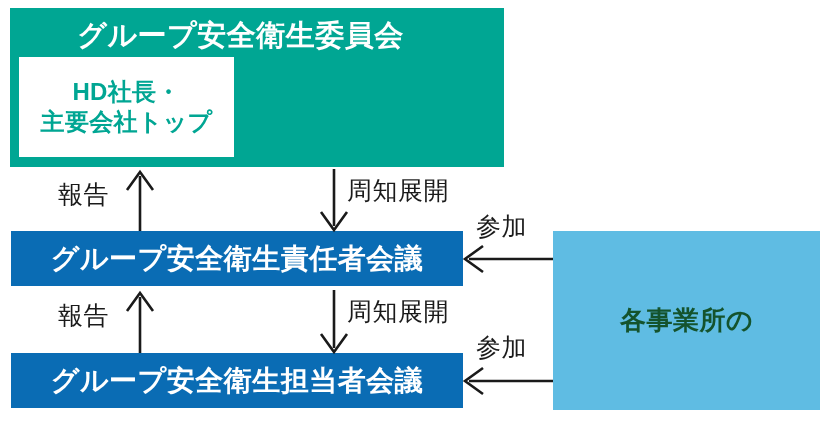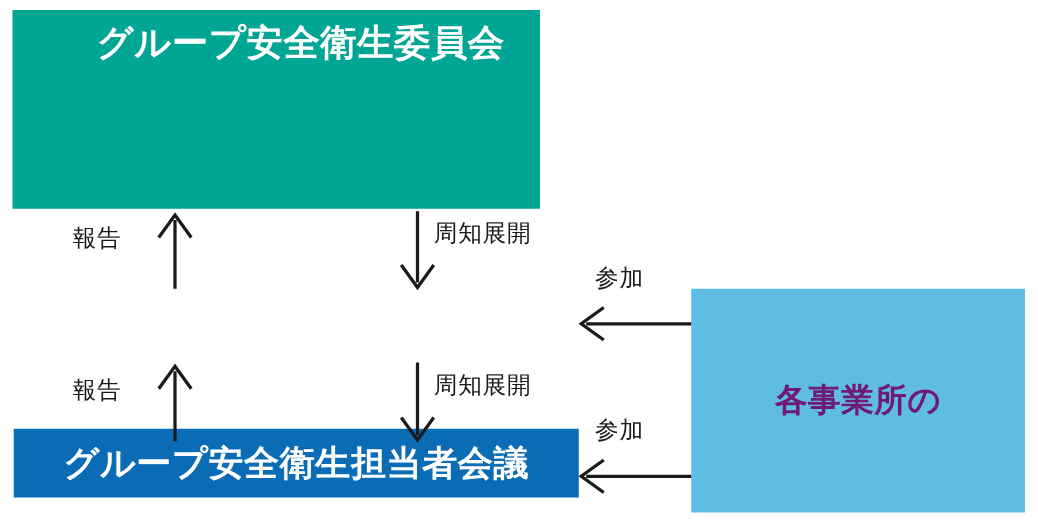--- a/index.html
+++ b/index.html
@@ -29,21 +29,21 @@
     align-items: center;
     justify-content: center;
     text-align: center;
     line-height: 1.18;
   }
 
   
   .green-block {
     left: 10px;
     top: 8px;
-    width: 422px;
+    width: 494px;
     height: 159px;
     background: var(--green);
     display: block;
     padding: 16px;
   }
   .green-title {
     position: absolute;
     left: 0;
     top: 6px;
     width: 461px;
@@ -78,30 +78,30 @@
     left: 11px;
     width: 452px;
     height: 55px;
     background: var(--blue);
     color: #ffffff;
     font-size: 28px;
     font-weight: 700;
     letter-spacing: 0.5px;
   }
   .blue-bar-upper { top: 231px; }
-  .blue-bar-lower { top: 343px; }
+  .blue-bar-lower { top: 353px; }
 
   
   .lightblue-block {
     left: 553px;
     top: 231px;
     width: 267px;
     height: 179px;
     background: var(--lightblue);
-    color: #701a75;
+    color: #14532d;
     font-size: 26px;
     font-weight: 700;
     line-height: 1.3;
     letter-spacing: 0.5px;
     flex-direction: column;
   }
 
   
   .arrow-layer {
     position: absolute;
@@ -109,44 +109,50 @@
     top: 0;
     width: 830px;
     height: 421px;
     pointer-events: none;
   }
 
   
   .arrow-label {
     position: absolute;
     color: #1a1a1a;
-    font-size: 19px;
+    font-size: 25px;
     font-weight: 400;
     white-space: nowrap;
     letter-spacing: 0.5px;
     line-height: 1;
   }
   .lbl-report-1  { left: 58px;  top: 182px; }
   .lbl-spread-1  { left: 347px; top: 178px; }
   .lbl-join-1    { left: 476px; top: 214px; }
   .lbl-report-2  { left: 58px;  top: 303px; }
   .lbl-spread-2  { left: 347px; top: 299px; }
   .lbl-join-2    { left: 476px; top: 335px; }
 </style>
 </head>
 <body>
 
 <div id="diagram-root" style="--green: #00a693; --blue: #0a6cb4; --lightblue: #5fbce3; background: rgb(255, 255, 255); width: 830px; height: 421px;">
 
   <div class="box green-block">
     <div class="green-title">グループ安全衛生委員会</div>
 
-
-  </div>
-
+    <div class="green-sub green-sub-left">
+      <span>HD社長・<br>主要会社トップ</span>
+    </div>
+
+  </div>
+
+  <div class="box blue-bar blue-bar-upper">
+    <span>グループ安全衛生責任者会議</span>
+  </div>
 
   <div class="box blue-bar blue-bar-lower">
     <span>グループ安全衛生担当者会議</span>
   </div>
 
   <div class="box lightblue-block">
     <span>各事業所の</span>
   </div>
 
   <svg class="arrow-layer" viewBox="0 0 830 421">

